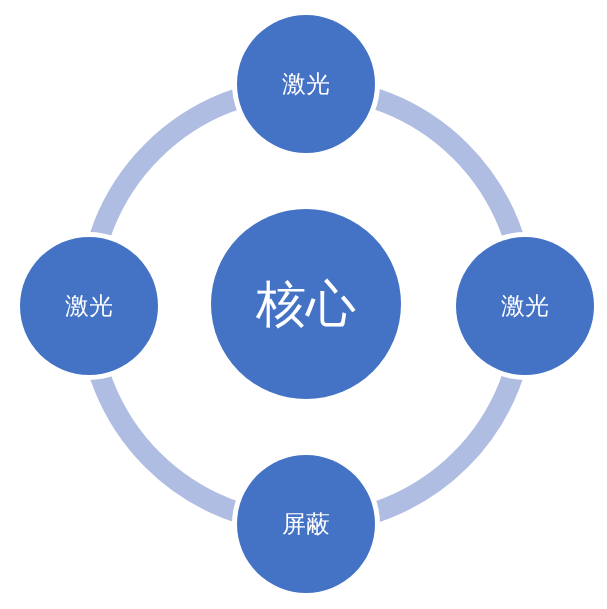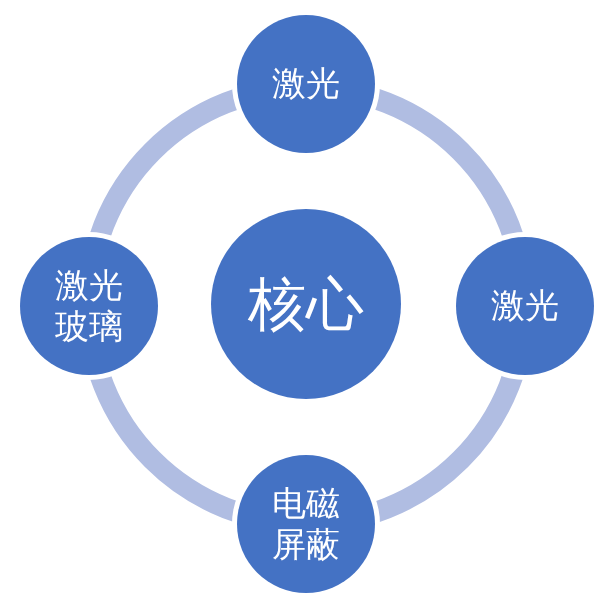--- a/index.html
+++ b/index.html
@@ -34,27 +34,27 @@
     flex-direction: column;
     align-items: center;
     justify-content: center;
     text-align: center;
   }
   .sat {
     width: 138px;
     height: 138px;
     
     box-shadow: 0 0 0 5px var(--background, #ffffff);
-    font-size: 34px;
+    font-size: 24px;
     line-height: 1.22;
   }
   .center-node {
     width: 190px;
     height: 190px;
-    font-size: 58px;
+    font-size: 50px;
     line-height: 1.18;
   }
   .node-top    { left: 237px; top: 15px;  }
   .node-right  { left: 456px; top: 237px; }
   .node-bottom { left: 237px; top: 455px; }
   .node-left   { left: 20px;  top: 237px; }
   .center-node { left: 211px; top: 209px; }
   .label-line {
     display: block;
     white-space: nowrap;
@@ -69,26 +69,24 @@
 
   <div class="node sat node-top">
     <span class="label-line">激光</span>
   </div>
 
   <div class="node sat node-right">
     <span class="label-line">激光</span>
   </div>
 
   <div class="node sat node-bottom">
-    <span class="label-line">电磁</span>
     <span class="label-line">屏蔽</span>
   </div>
 
   <div class="node sat node-left">
     <span class="label-line">激光</span>
-    <span class="label-line">玻璃</span>
   </div>
 
   <div class="node center-node">
     <span class="label-line">核心</span>
   </div>
 
 </div>
 
 </body></html>

